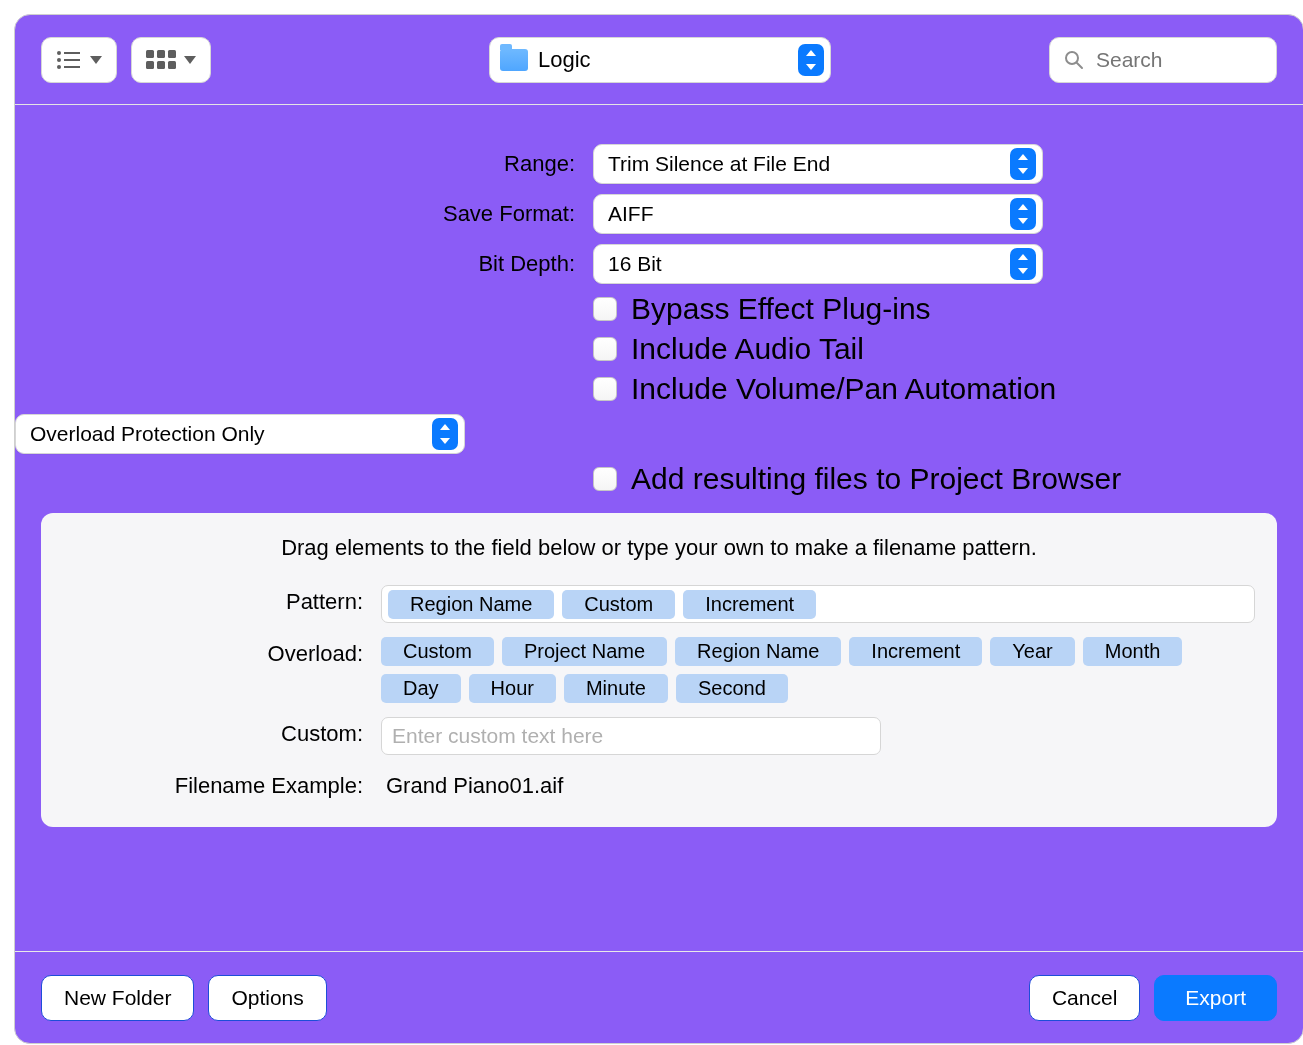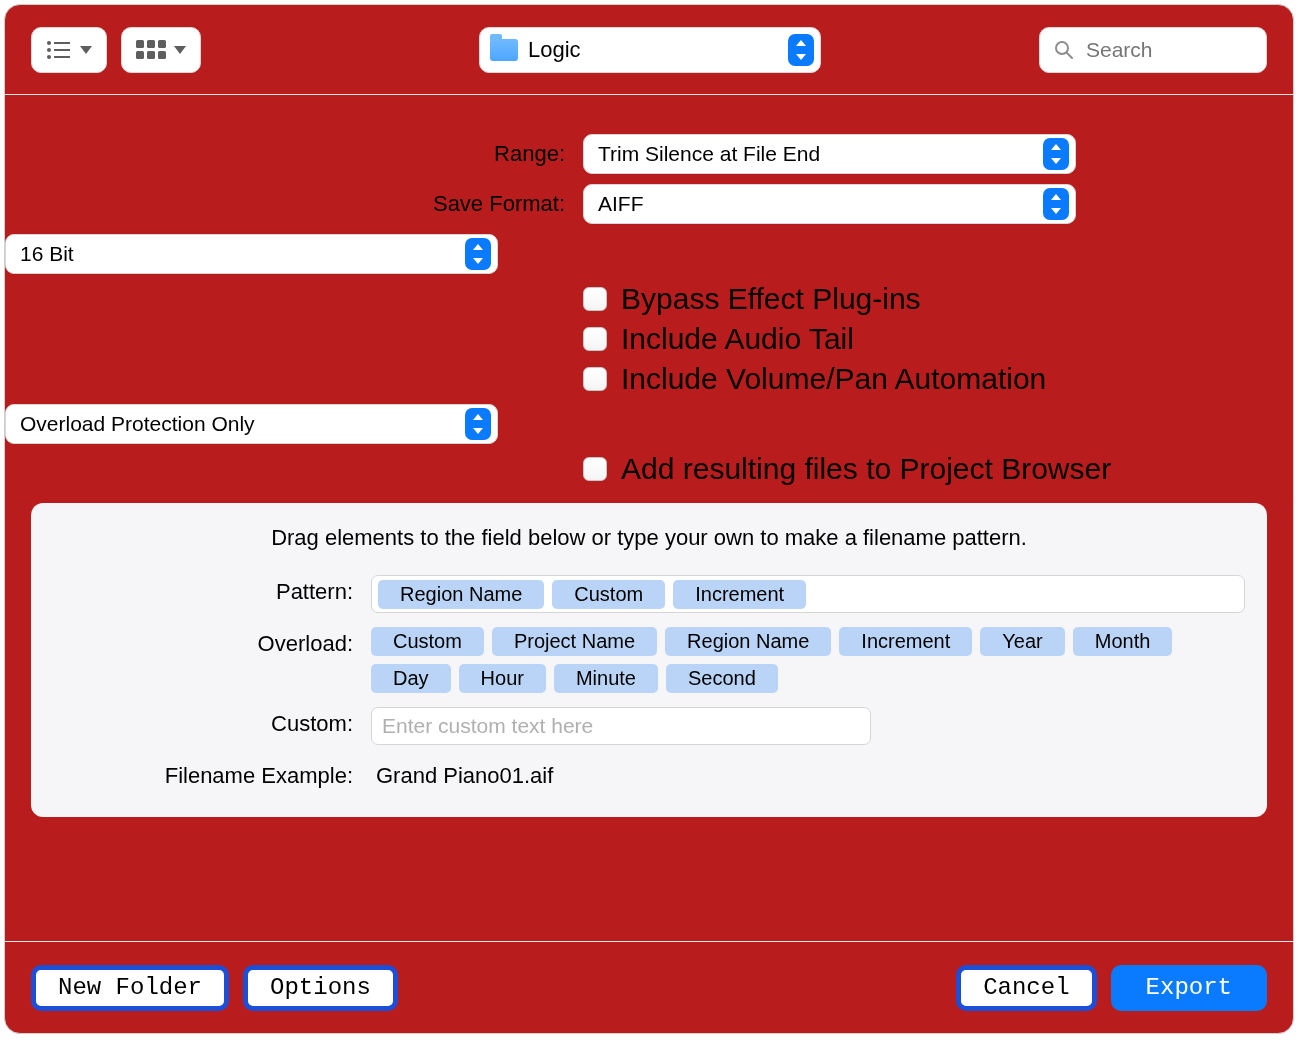--- a/index.html
+++ b/index.html
@@ -6,24 +6,24 @@
   html, body {
     margin: 0; padding: 0;
     width: 1303px; height: 1045px;
     font-family: -apple-system, "Helvetica Neue", Arial, sans-serif;
     font-size: 20px;
     color: #000;
     background: #ffffff;
   }
   .window {
     width: 1290px; height: 1030px;
-    margin: 4px;
+    margin: 14px;
     border: 1px solid #cfcfcf;
     border-radius: 16px;
-    background: #b91c1c;
+    background: #8b5cf6;
     display: flex;
     flex-direction: column;
     overflow: hidden;
   }
   
   .toolbar {
     height: 90px;
     border-bottom: 1px solid #e4e4e4;
     display: flex;
     align-items: center;
@@ -156,21 +156,21 @@
     position:relative;
     font-size:21px;
     box-shadow: 0 1px 0 rgba(0,0,0,0.03);
   }
   .popup.disabled {
     color:#b6b6b6;
     background:#fff;
     cursor:default;
   }
   .popup .popup-label { flex: 1 1 auto; white-space: nowrap; overflow:hidden; }
-  .popup-w { width: 493px; }
+  .popup-w { width: 450px; }
   .checkbox-row {
     display:flex; align-items:center; gap:14px;
     padding-left: 578px;
     height: 40px;
     font-size:30px;
   }
   .checkbox {
     width: 24px; height: 24px;
     border: 1px solid #c6c6c6;
     border-radius: 6px;
@@ -242,28 +242,27 @@
   
   .footer {
     border-top:1px solid #e9e9e9;
     height: 92px;
     display:flex; align-items:center;
     padding: 0 26px;
     gap: 14px;
   }
   .foot-btn {
     height: 46px;
-    border:5px solid #1d4ed8;
+    border:1px solid #1d4ed8;
     border-radius: 10px;
     background:#fff;
     padding: 0 22px;
-    font-size:24px;
+    font-size:21px;
     display:flex;align-items:center;justify-content:center;
     cursor:pointer;
-    font-family:Liberation Mono, monospace;
   }
   .foot-spacer { flex:1 1 auto; }
   .foot-btn.primary {
     background:#0a7aff;
     border-color:#0a7aff;
     color:#fff;
     padding: 0 30px;
   }
 </style>
 </head>
@@ -326,20 +325,21 @@
 
     <div class="form-row">
       <div class="form-label">Save Format:</div>
       <div class="popup popup-w">
         <span class="popup-label">AIFF</span>
         <span class="blue-stepper"></span>
       </div>
     </div>
 
     <div class="form-row">
+      <div class="form-label">Bit Depth:</div>
       <div class="popup popup-w">
         <span class="popup-label">16 Bit</span>
         <span class="blue-stepper"></span>
       </div>
     </div>
 
 
     <div class="checkbox-row">
       <span class="checkbox"></span>
       <span>Bypass Effect Plug-ins</span>

